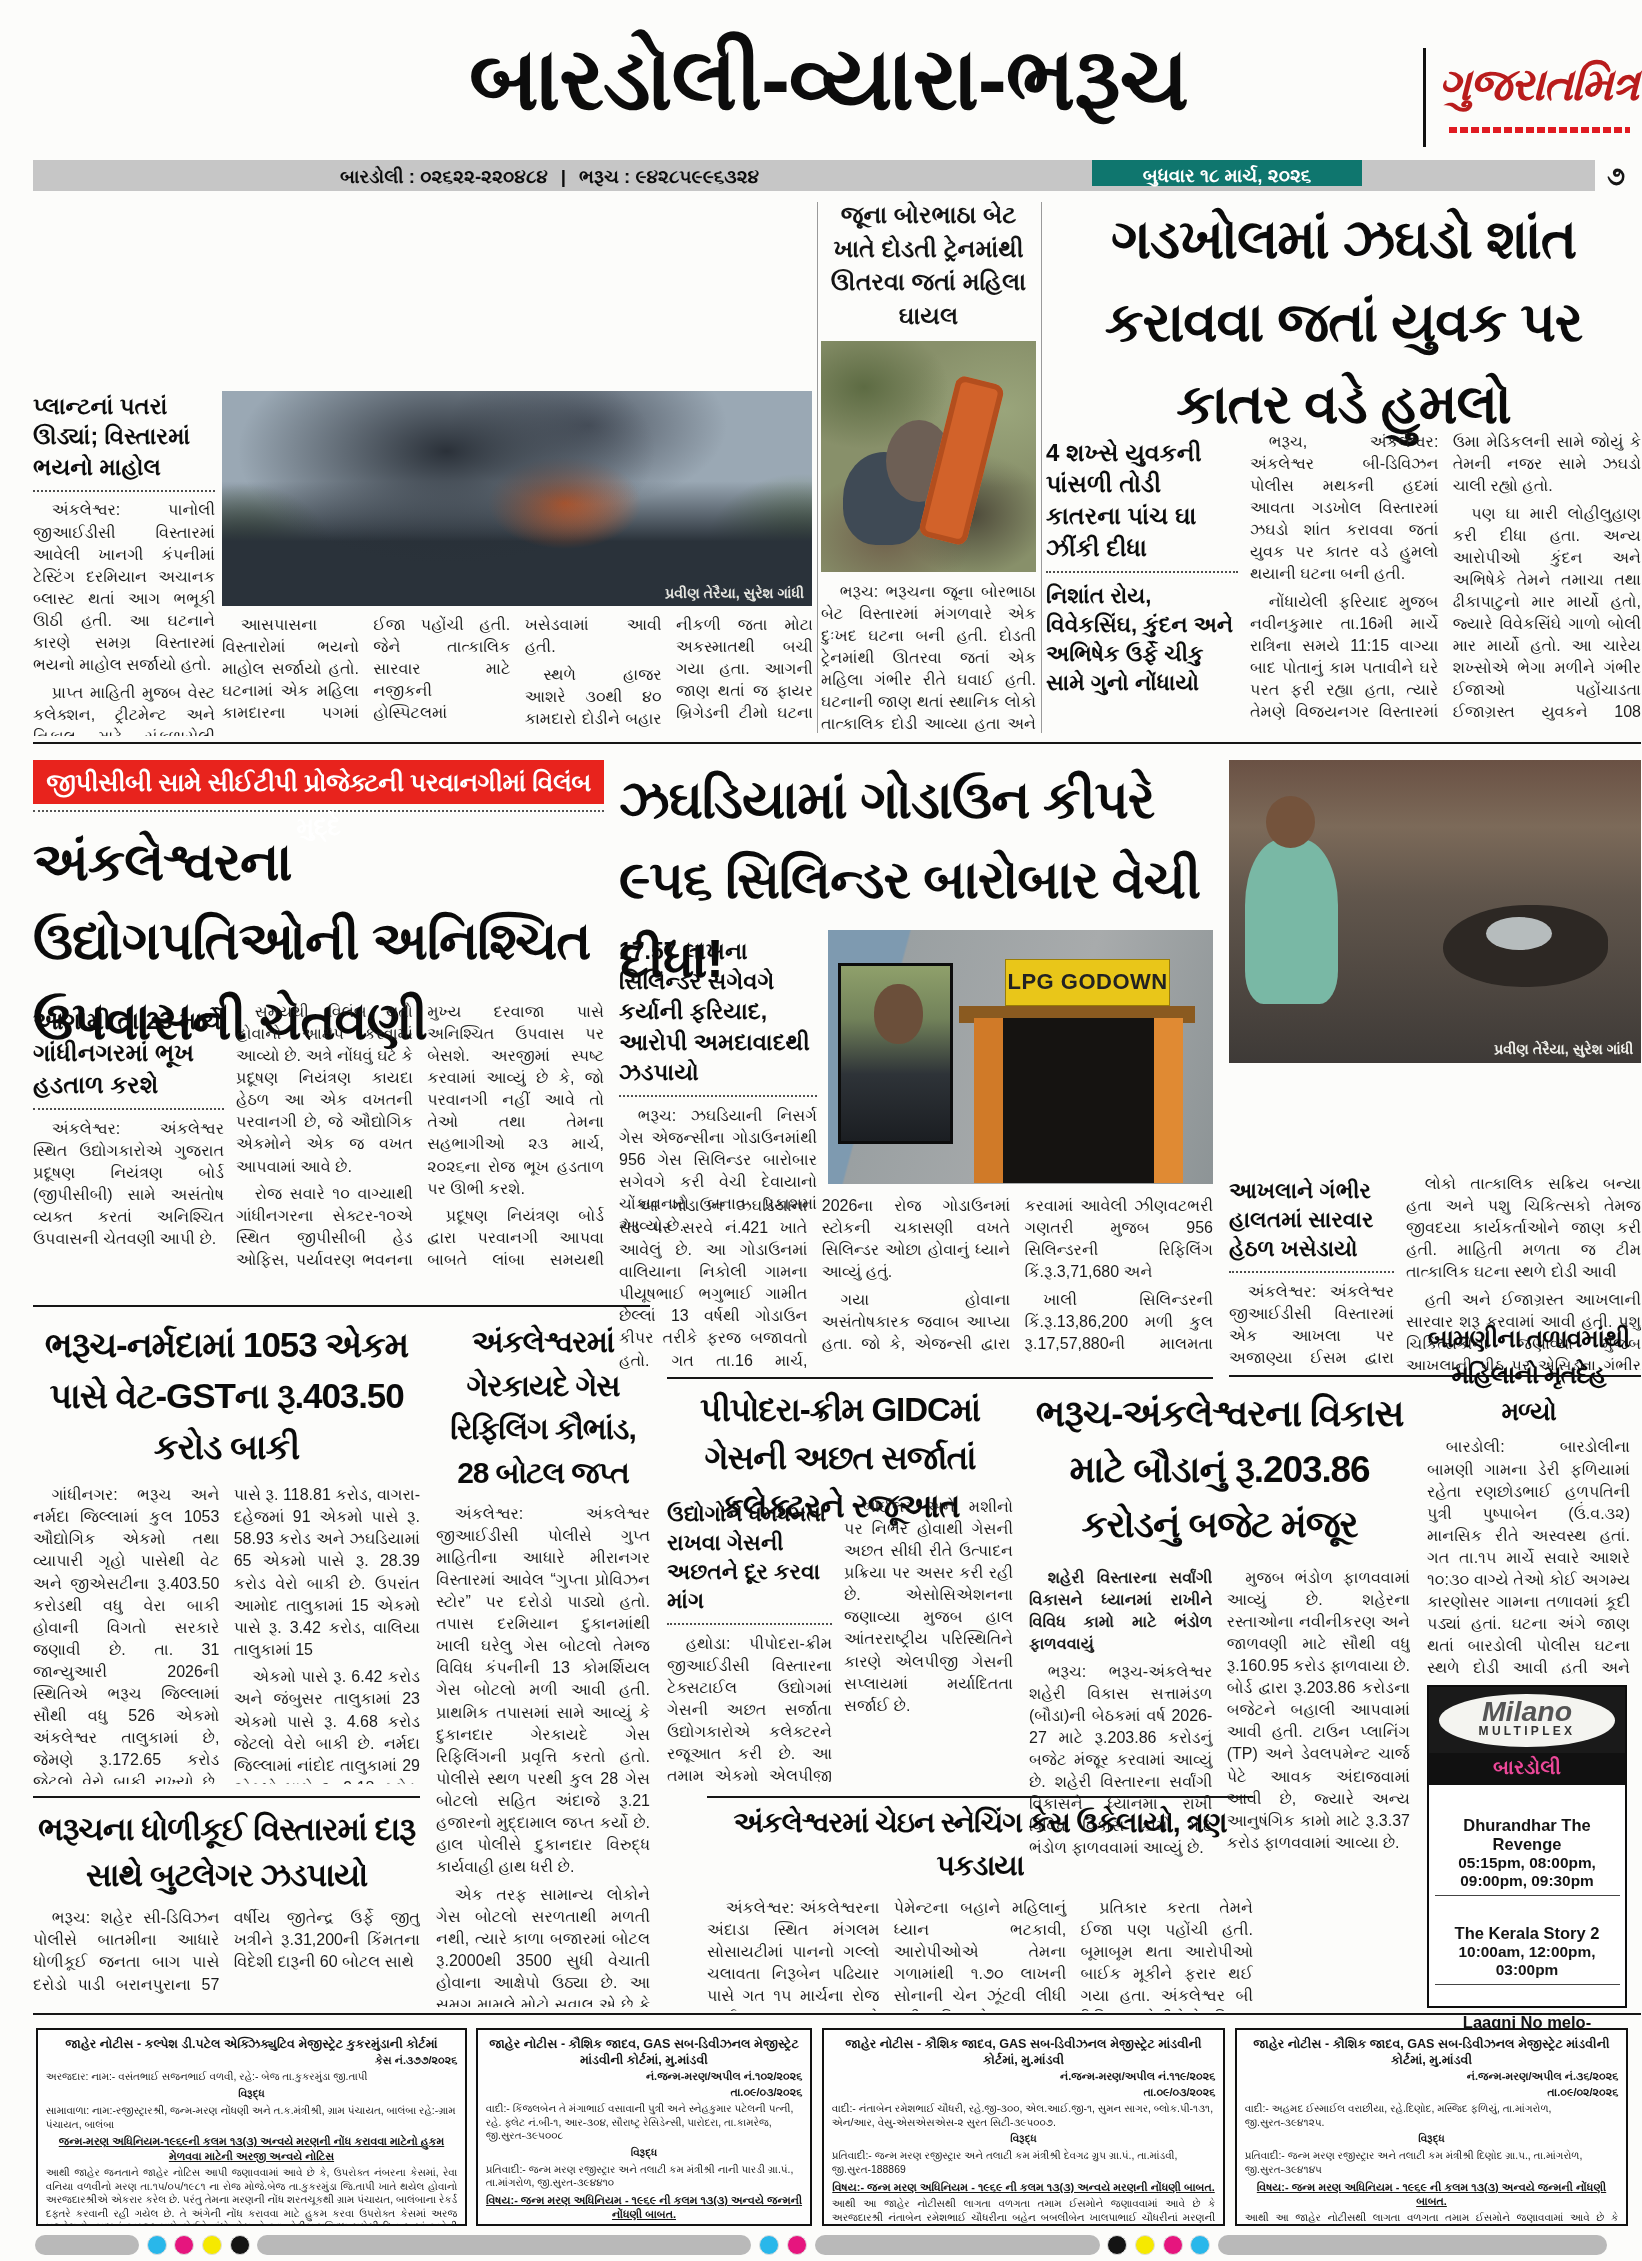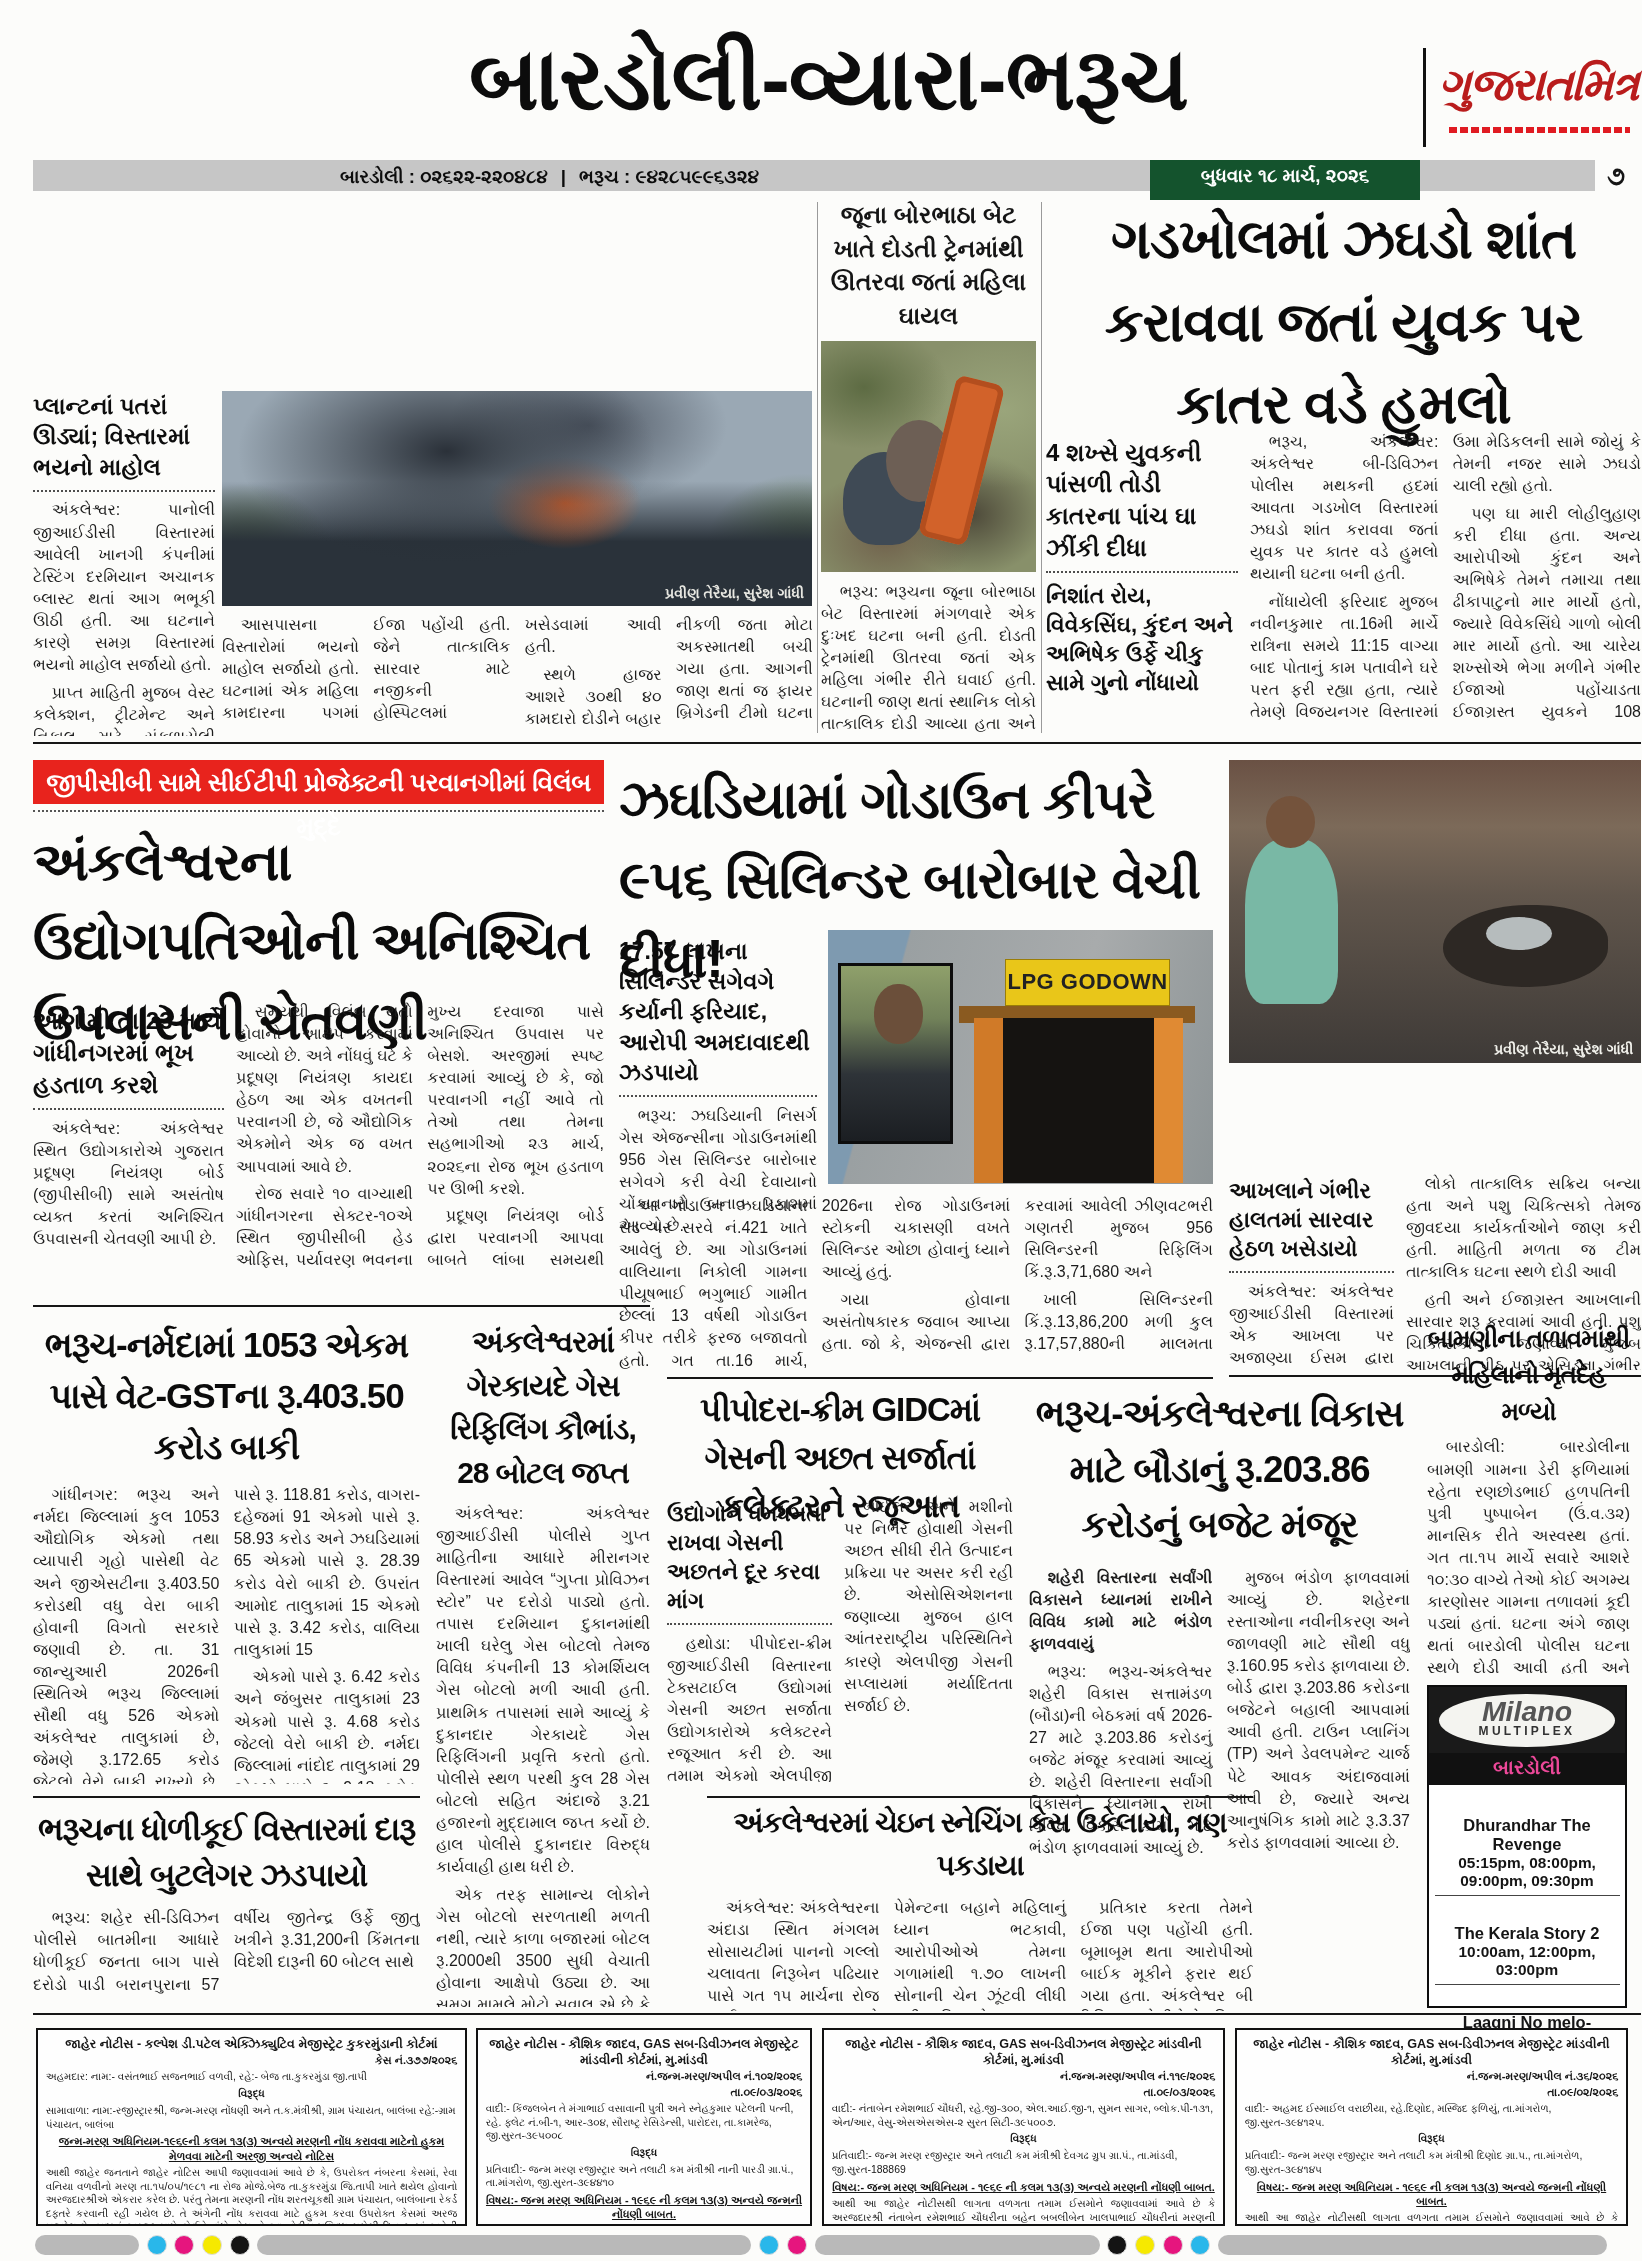--- a/index.html
+++ b/index.html
@@ -13,21 +13,21 @@
   .mast-title { position:absolute; left:285px; top:28.5px; width:1087px; text-align:center;
     font-size:87px; font-weight:800; letter-spacing:-1.1px; color:#0c0c0c; }
   .mast-divider { position:absolute; left:1423px; top:48px; width:2.7px; height:99px; background:#111; }
   .brand { position:absolute; left:1437px; top:59px; width:202px; text-align:center;
     color:#b91c1c; font-size:45px; font-weight:800; font-style:italic; letter-spacing:-1.6px; }
   .brand-tag { position:absolute; left:1449px; top:127px; width:181px; height:5.5px;
     background:repeating-linear-gradient(90deg,#e01b22 0 7.7px,transparent 7.7px 11px); }
   .contact-bar { position:absolute; left:33px; top:160px; width:1562px; height:31px; background:#c6c6c6; }
   .contacts { position:absolute; left:340px; top:166px; font-size:18.7px; font-weight:700; color:#0c0c0c; }
   .contacts .sep { padding:0 13px; }
-  .date-box { position:absolute; left:1150px; top:160px; width:270px; height:40px; background:#14532d;
+  .date-box { position:absolute; left:1092px; top:160px; width:270px; height:26px; background:#0f766e;
     color:#fff; font-size:18.7px; font-weight:700; text-align:center; line-height:31px; }
   .page-num { position:absolute; left:1607px; top:161px; font-size:26px; font-weight:700; }
   
   .h-huge { font-weight:800; letter-spacing:-1.1px; line-height:1.5; color:#0b0b0b; }
   .subhead { font-weight:700; line-height:1.32; color:#0d0d0d; }
   .dotted { border-bottom:2.2px dotted #4d4d4d; margin:7.7px 0; }
   .body-txt { font-size:16px; line-height:1.38; text-align:justify; color:#1c1c1c; overflow:hidden; }
   .body-txt p { margin-bottom:5.5px; text-indent:18.7px; }
   .cols2 { column-count:2; column-gap:14.3px; }
   .cols3 { column-count:3; column-gap:14.3px; }
@@ -403,21 +403,21 @@
     <div class="mil-ph">Ph:- 02622-230068</div>
     <div class="mil-note">*Movie schedule and timings are subject to change without any prior notice</div>
     <div class="mil-contact">સંપર્ક: 98791 33333</div>
   </div>
 
   <div class="hr" style="left:33px; top:2013px; width:1608px; height:1.6px;"></div>
 
   <div class="notice" id="notice1">
     <div class="n-title">જાહેર નોટીસ - કલ્પેશ ડી.પટેલ એક્ઝિક્યુટિવ મેજીસ્ટ્રેટ કુકરમુંડાની કોર્ટમાં</div>
     <div class="n-case">કેસ નં.૩૭૭/૨૦૨૬</div>
-    <div class="n-line">અહમદાર: નામ:- વસંતભાઈ સજનભાઈ વળવી, રહે:- બેજ તા.કુકરમુંડા જી.તાપી</div>
+    <div class="n-line">અરજદાર: નામ:- વસંતભાઈ સજનભાઈ વળવી, રહે:- બેજ તા.કુકરમુંડા જી.તાપી</div>
     <div class="n-vs">વિરૂદ્ધ</div>
     <div class="n-line">સામાવાળા: નામ:-રજીસ્ટ્રારશ્રી, જન્મ-મરણ નોંધણી અને ત.ક.મંત્રીશ્રી, ગ્રામ પંચાયત, બાલંબા રહે:-ગ્રામ પંચાયત, બાલંબા</div>
     <div class="n-subject">જન્મ-મરણ અધિનિયમ-૧૯૬૯ની કલમ ૧૩(૩) અન્વયે મરણની નોંધ કરાવવા માટેનો હુકમ મેળવવા માટેની અરજી અન્વયે નોટિસ</div>
     <div class="n-body">આથી જાહેર જનતાને જાહેર નોટિસ આપી જણાવવામાં આવે છે કે, ઉપરોક્ત નંબરના કેસમાં, રેવા વનિયા વળવીનો મરણ તા.૧૫/૦૫/૧૯૮૧ ના રોજ મોજે.બેજ તા.કુકરમુંડા જિ.તાપી ખાતે થયેલ હોવાનો અરજદારશ્રીએ એકરાર કરેલ છે. પરંતુ તેમના મરણની નોંધ શરતચૂકથી ગ્રામ પંચાયત, બાલંબાના રેકર્ડ દફ્તરે કરવાની રહી ગયેલ છે. તે અંગેની નોંધ કરાવવા માટે હુકમ કરવા ઉપરોક્ત કેસમાં અરજ ગુજરેલ છે. સદરહું અરજી સામે કોઈને વાંધો હોય તો આ નોટીસ પ્રસિદ્ધ થયેથી દિન-૩૦માં અત્રેની કોર્ટમાં અથવા ગ્રામ પંચાયત, બાલંબા ખાતે લેખિત વાંધાઓ રજૂ કરવા, જો તેમ કરવામાં નહિ આવશે તો નામદાર કોર્ટ કાયદેસરનો યોગ્ય હુકમ કરશે.</div>
 
   </div>
 
   <div class="notice" id="notice2">
     <div class="n-title">જાહેર નોટીસ - કૌશિક જાદવ, GAS સબ-ડિવીઝનલ મેજીસ્ટ્રેટ માંડવીની કોર્ટમાં, મુ.માંડવી</div>
     <div class="n-case">નં.જન્મ-મરણ/અપીલ નં.૧૦૨/૨૦૨૬</div>

